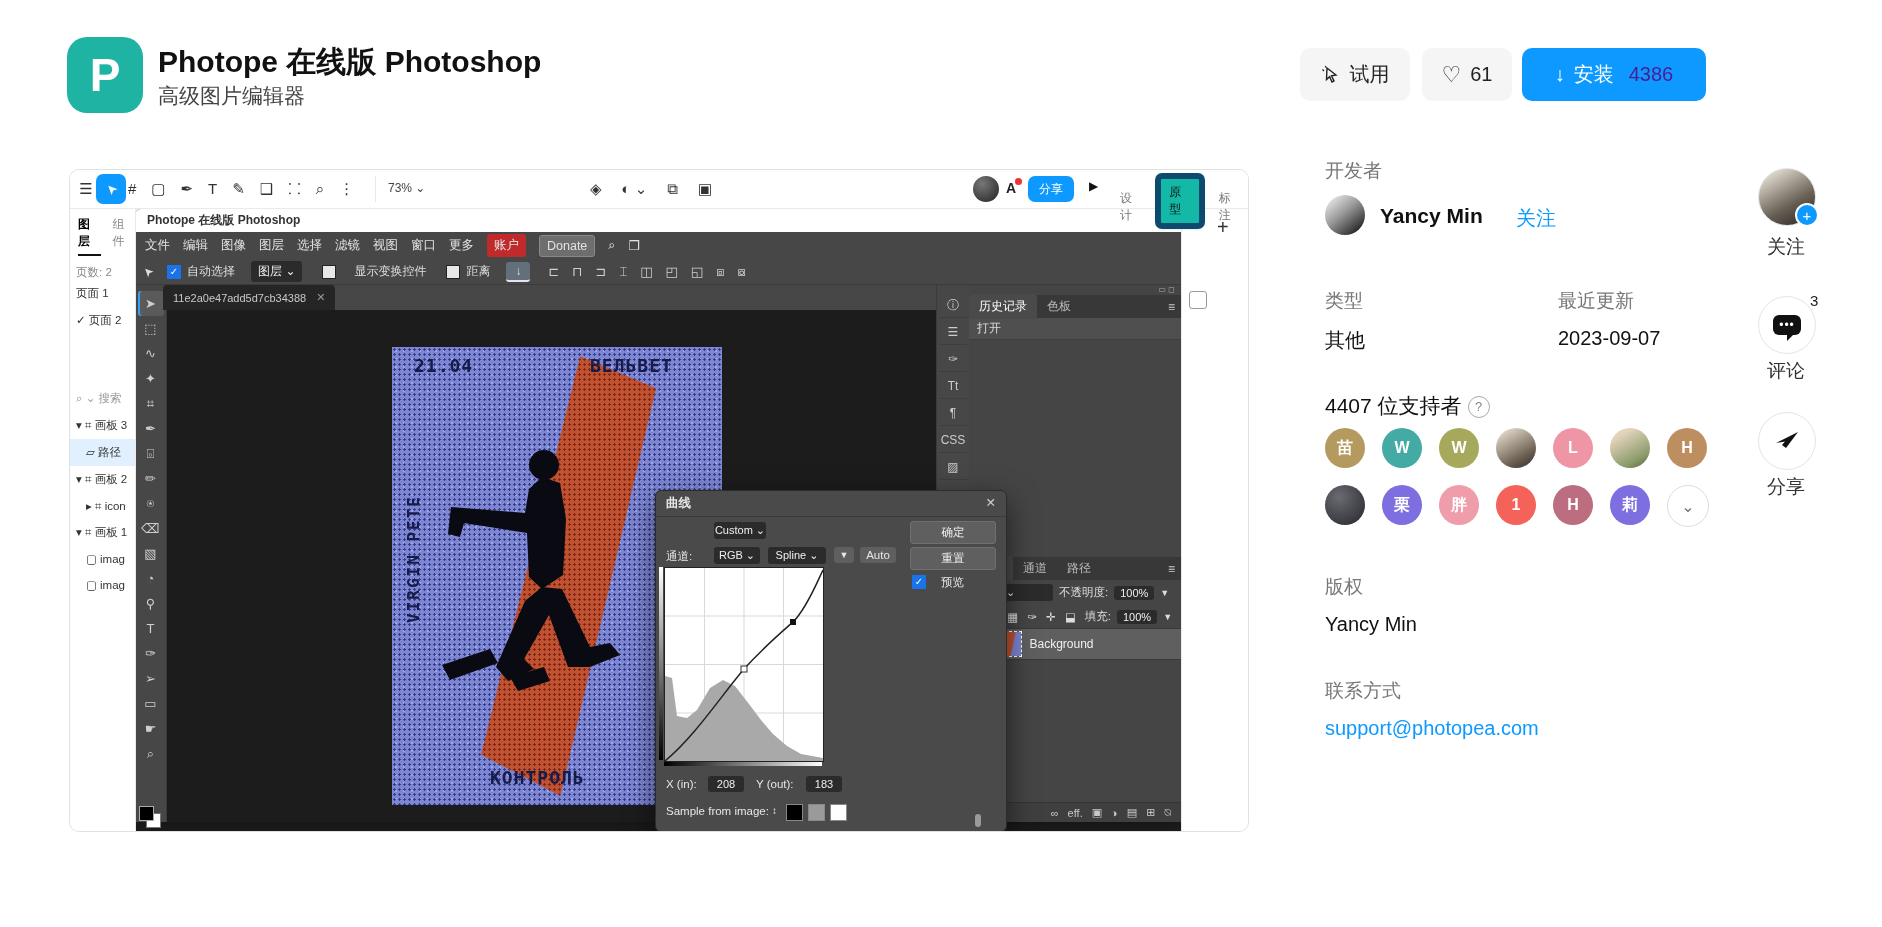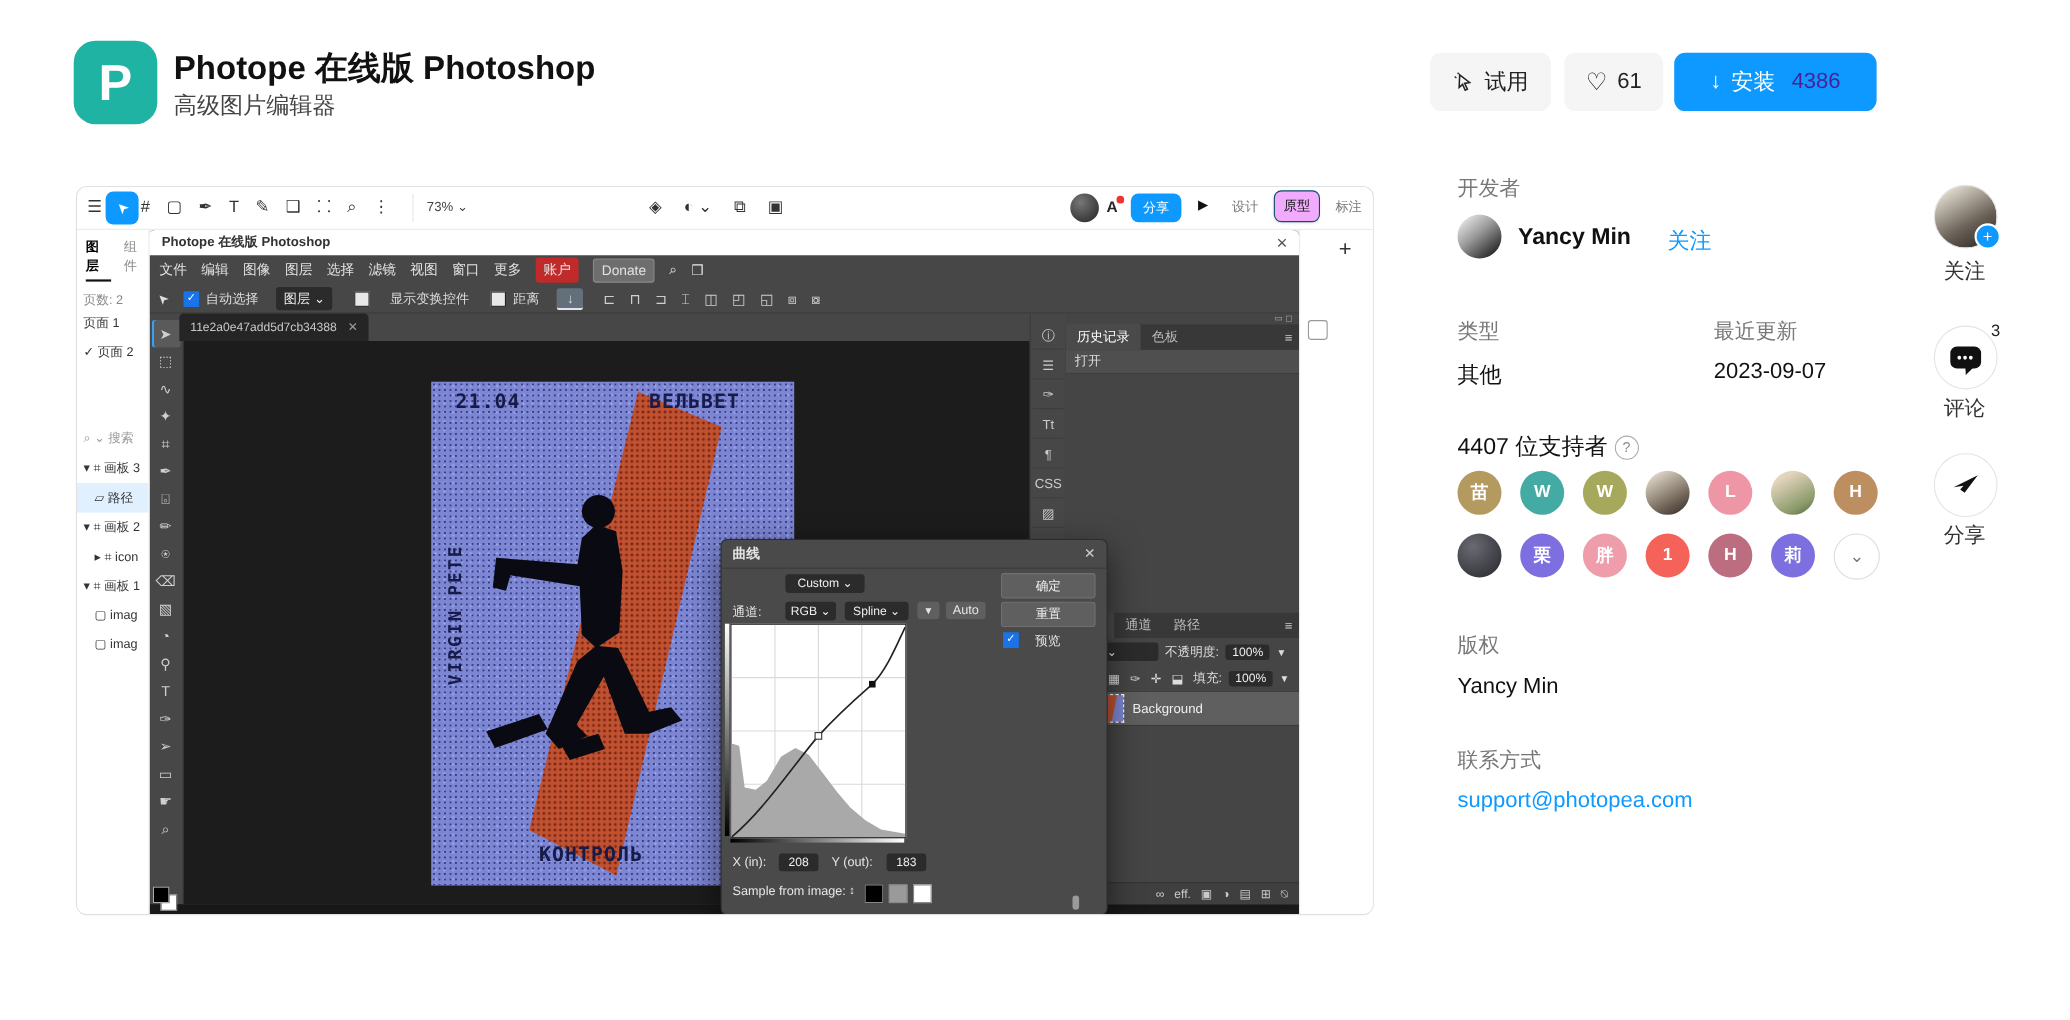--- a/index.html
+++ b/index.html
@@ -27,21 +27,21 @@
   .plusb{position:absolute;width:20px;height:20px;border-radius:50%;background:#0d99ff;color:#fff;border:2px solid #fff;display:flex;align-items:center;justify-content:center;font-size:15px;}
   .bubble{position:relative;width:28px;height:20px;background:#111;border-radius:6px;color:#fff;font-size:12px;display:flex;align-items:center;justify-content:center;letter-spacing:1px;}
   .bubble:after{content:"";position:absolute;left:14px;bottom:-6px;border:4px solid transparent;border-top-color:#111;border-left-color:#111;}
   
   .shot{left:69px;top:169px;width:1178px;height:661px;border:1px solid #e1e1e1;border-radius:10px;background:#fff;overflow:hidden;}
   
   .ftb{left:0;top:0;width:1178px;height:38px;background:#fff;border-bottom:1px solid #eaeaea;z-index:8;}
   .fic{color:#333;font-size:15px;line-height:30px;text-align:center;}
   .cursorbtn{left:26px;top:4px;width:30px;height:30px;border-radius:7px;background:#0d99ff;color:#fff;display:flex;align-items:center;justify-content:center;}
   .seg{font-size:12px;color:#777;padding:5px 8px;}
-  .seg.act{background:#f0abfc;border:1px solid #0c4a6e;border-radius:7px;color:#111;box-shadow:0 1px 2px rgba(0,0,0,.08);}
+  .seg.act{background:#14b8a6;border:6px solid #0c4a6e;border-radius:7px;color:#111;box-shadow:0 1px 2px rgba(0,0,0,.08);}
   .fpanel{left:0;top:38px;width:65px;height:623px;background:#fff;border-right:1px solid #eaeaea;z-index:7;overflow:hidden;}
   .fpanel .row{font-size:11.5px;color:#333;padding:5px 4px 0 6px;white-space:nowrap;}
   .treerow{font-size:11.5px;color:#333;padding:6px 2px 6px 6px;white-space:nowrap;}
   .treerow.sel{background:#e1f0ff;}
   .ind1{padding-left:16px;}
   .fsliver{left:1111px;top:38px;width:66px;height:623px;background:#fff;border-left:1px solid #eaeaea;z-index:6;}
   .canvasstrip{left:65px;top:645px;width:1046px;height:16px;background:#1e1e1e;z-index:4;}
   
   .pw{left:65px;top:39px;width:1046px;height:613px;background:#474747;border-radius:6px 6px 0 0;z-index:5;box-shadow:0 4px 18px rgba(0,0,0,.35);}
   .pw-title{left:0;top:0;width:1046px;height:23px;background:#fff;border-radius:6px 6px 0 0;font-size:12px;font-weight:bold;color:#333;line-height:23px;padding-left:12px;box-sizing:border-box;}
@@ -327,21 +327,21 @@
             <span class="">▤</span>
             <span class="">⊞</span>
             <span class="">⍉</span>
           </div>
       </div>
 
       <div class="a dlg">
         <div class="dlg-title"><span>曲线</span><span style="position:absolute;right:10px;top:0;color:#ccc;">✕</span></div>
 
         <span class="a" style="left:10px;top:33px;margin-left:48px;">Preset:</span>
-        <span class="a minibox" style="left:58px;top:31px;width:72px;">Custom ⌄</span>
+        <span class="a minibox" style="left:58px;top:31px;width:52px;">Custom ⌄</span>
         <span class="a" style="left:10px;top:58px;">通道:</span>
         <span class="a minibox" style="left:58px;top:56px;width:46px;">RGB ⌄</span>
         <span class="a minibox" style="left:112px;top:56px;width:58px;">Spline ⌄</span>
         <span class="a" style="left:178px;top:56px;width:20px;background:#5f5f5f;border-radius:3px;text-align:center;font-size:9px;padding:3px 0;">▼</span>
         <span class="a" style="left:204px;top:56px;width:36px;background:#5f5f5f;border-radius:3px;text-align:center;padding:2px 0;">Auto</span>
 
         <div class="dbtn" style="top:30px;">确定</div>
         <div class="dbtn" style="top:56px;">重置</div>
         <span class="a cb on" style="left:256px;top:84px;">✓</span>
         <span class="a" style="left:285px;top:84px;">预览</span>

